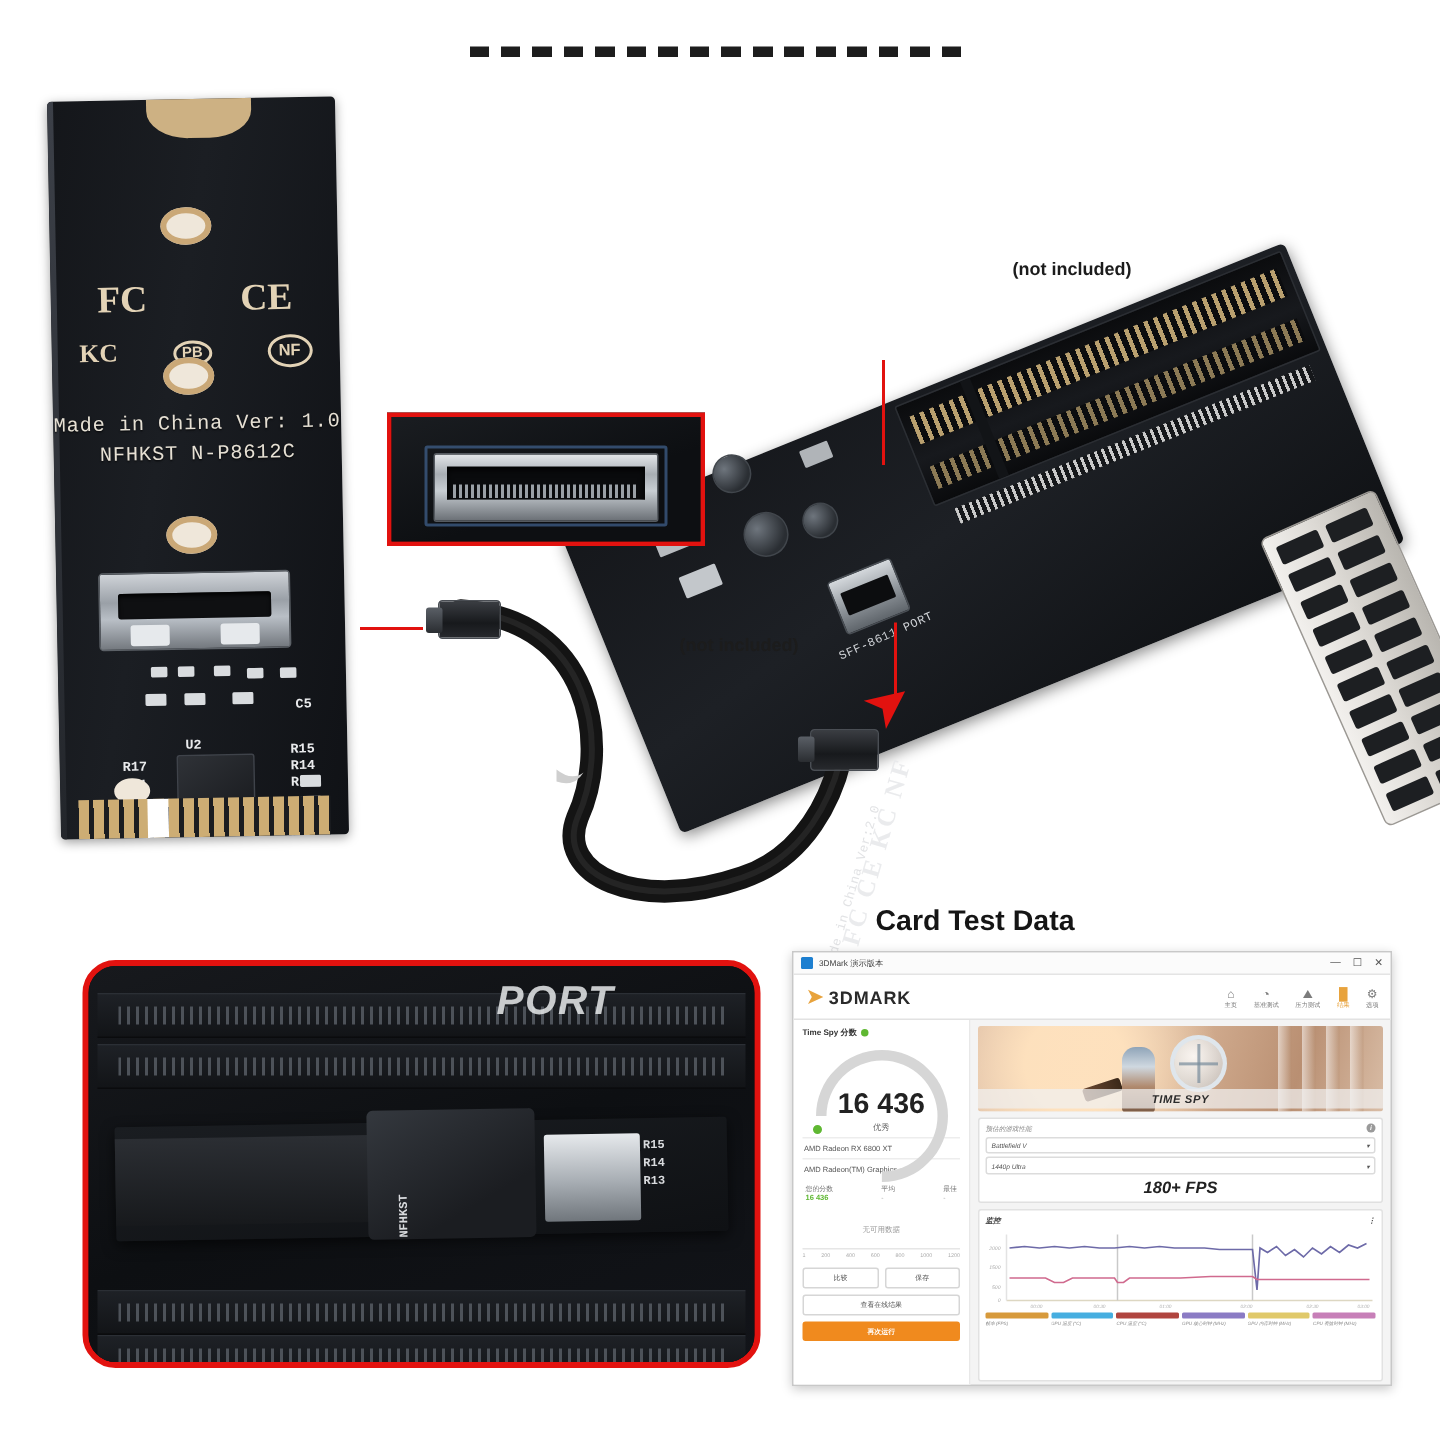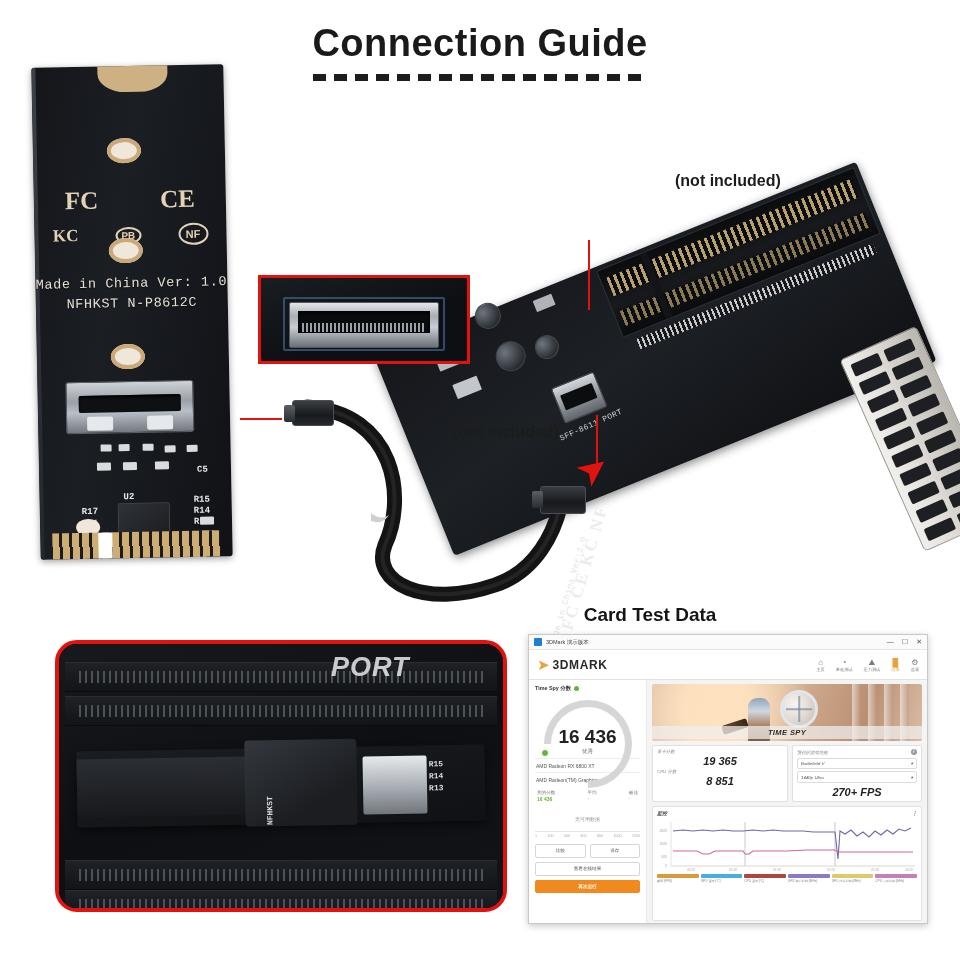--- a/index.html
+++ b/index.html
@@ -193,21 +193,21 @@
     background: linear-gradient(to bottom,#3a3d42,#17191c 60%,#27292d);
     border-radius: 3px; border: 1px solid #4a4e54;
   }
   .cable-conn .tip {
     position:absolute; left:-9px; top:4px; width:11px; height:17px;
     background: linear-gradient(to bottom,#5a5f66,#2a2d31); border-radius:2px;
   }
 
   
   .lbl-strong { font-size: 27px; font-weight: 700; color: #151515; letter-spacing: .2px; }
-  .lbl-sub { font-size: 16px; font-weight: 600; color: #1c1c1c; }
+  .lbl-sub { font-size: 12px; font-weight: 600; color: #1c1c1c; }
   .label-pcie { position: absolute; left: 675px; top: 168px; text-align: center; }
   .label-sff { position: absolute; left: 453px; top: 420px; text-align: left; }
   .label-ctd { position: absolute; left: 527px; top: 604px; width: 246px; text-align: center;
                font-size: 19px; font-weight: 700; color: #151515; }
 
   .red-line { position: absolute; background: #e2120f; }
   .arrow-red { position: absolute; color: #e2120f; font-size: 34px; line-height: 1;
                transform: rotate(-38deg); font-weight: 700; }
 
   
@@ -391,21 +391,20 @@
   .dm-chart { position:relative; height: 54px; margin-top: 2px; }
   .dm-legend { display:flex; gap:2px; margin-top: 2px; }
   .dm-leg-item { flex:1; }
   .dm-leg-bar { height: 4px; border-radius:1px; }
   .dm-leg-txt { font-size: 3.1px; color:#8a8a8a; margin-top:1px; white-space:nowrap; overflow:hidden; }
 </style>
 </head>
 <body>
 
 <div class="title-wrap">
-  <div class="main-title">Connection Guide</div>
   <div class="title-dashes"></div>
 </div>
 
 <div class="m2-card">
   <div class="edge-hi"></div>
   <div class="notch-top"></div>
   <div class="screwhole" style="top:72px"></div>
 
   <div class="cert-row" style="top:120px">
     <span class="cert" style="font-size:25px">FC</span>
@@ -675,45 +674,35 @@
         <div class="hero-col" style="left:248px"></div>
         <div class="hero-gun"></div>
         <div class="hero-figure"></div>
         <div class="hero-glass"></div>
         <div class="hero-band">
           <span>TIME SPY</span>
         </div>
       </div>
 
       <div class="dm-scorerow">
-        <div class="dm-card" style="flex:1.05">
-          <div class="dm-card-lbl">
-            <span>显卡分数</span>
-          </div>
-          <div class="dm-card-val">19 365</div>
-          <div class="dm-card-lbl">
-            <span>CPU 分数</span>
-          </div>
-          <div class="dm-card-val">8 851</div>
-        </div>
 
         <div class="dm-card" style="flex:1">
           <div class="dm-card-lbl">
             <span>预估的游戏性能</span>
             <span class="info-i">i</span>
           </div>
           <div class="dm-sel">
             <span>Battlefield V</span>
             <span>▾</span>
           </div>
           <div class="dm-sel">
             <span>1440p Ultra</span>
             <span>▾</span>
           </div>
-          <div class="dm-fps">270+ FPS</div>
+          <div class="dm-fps">180+ FPS</div>
         </div>
       </div>
 
       <div class="dm-monitor">
         <div class="dm-mon-head">
           <span>监控</span>
           <span>⋮</span>
         </div>
 
         <div class="dm-chart">

